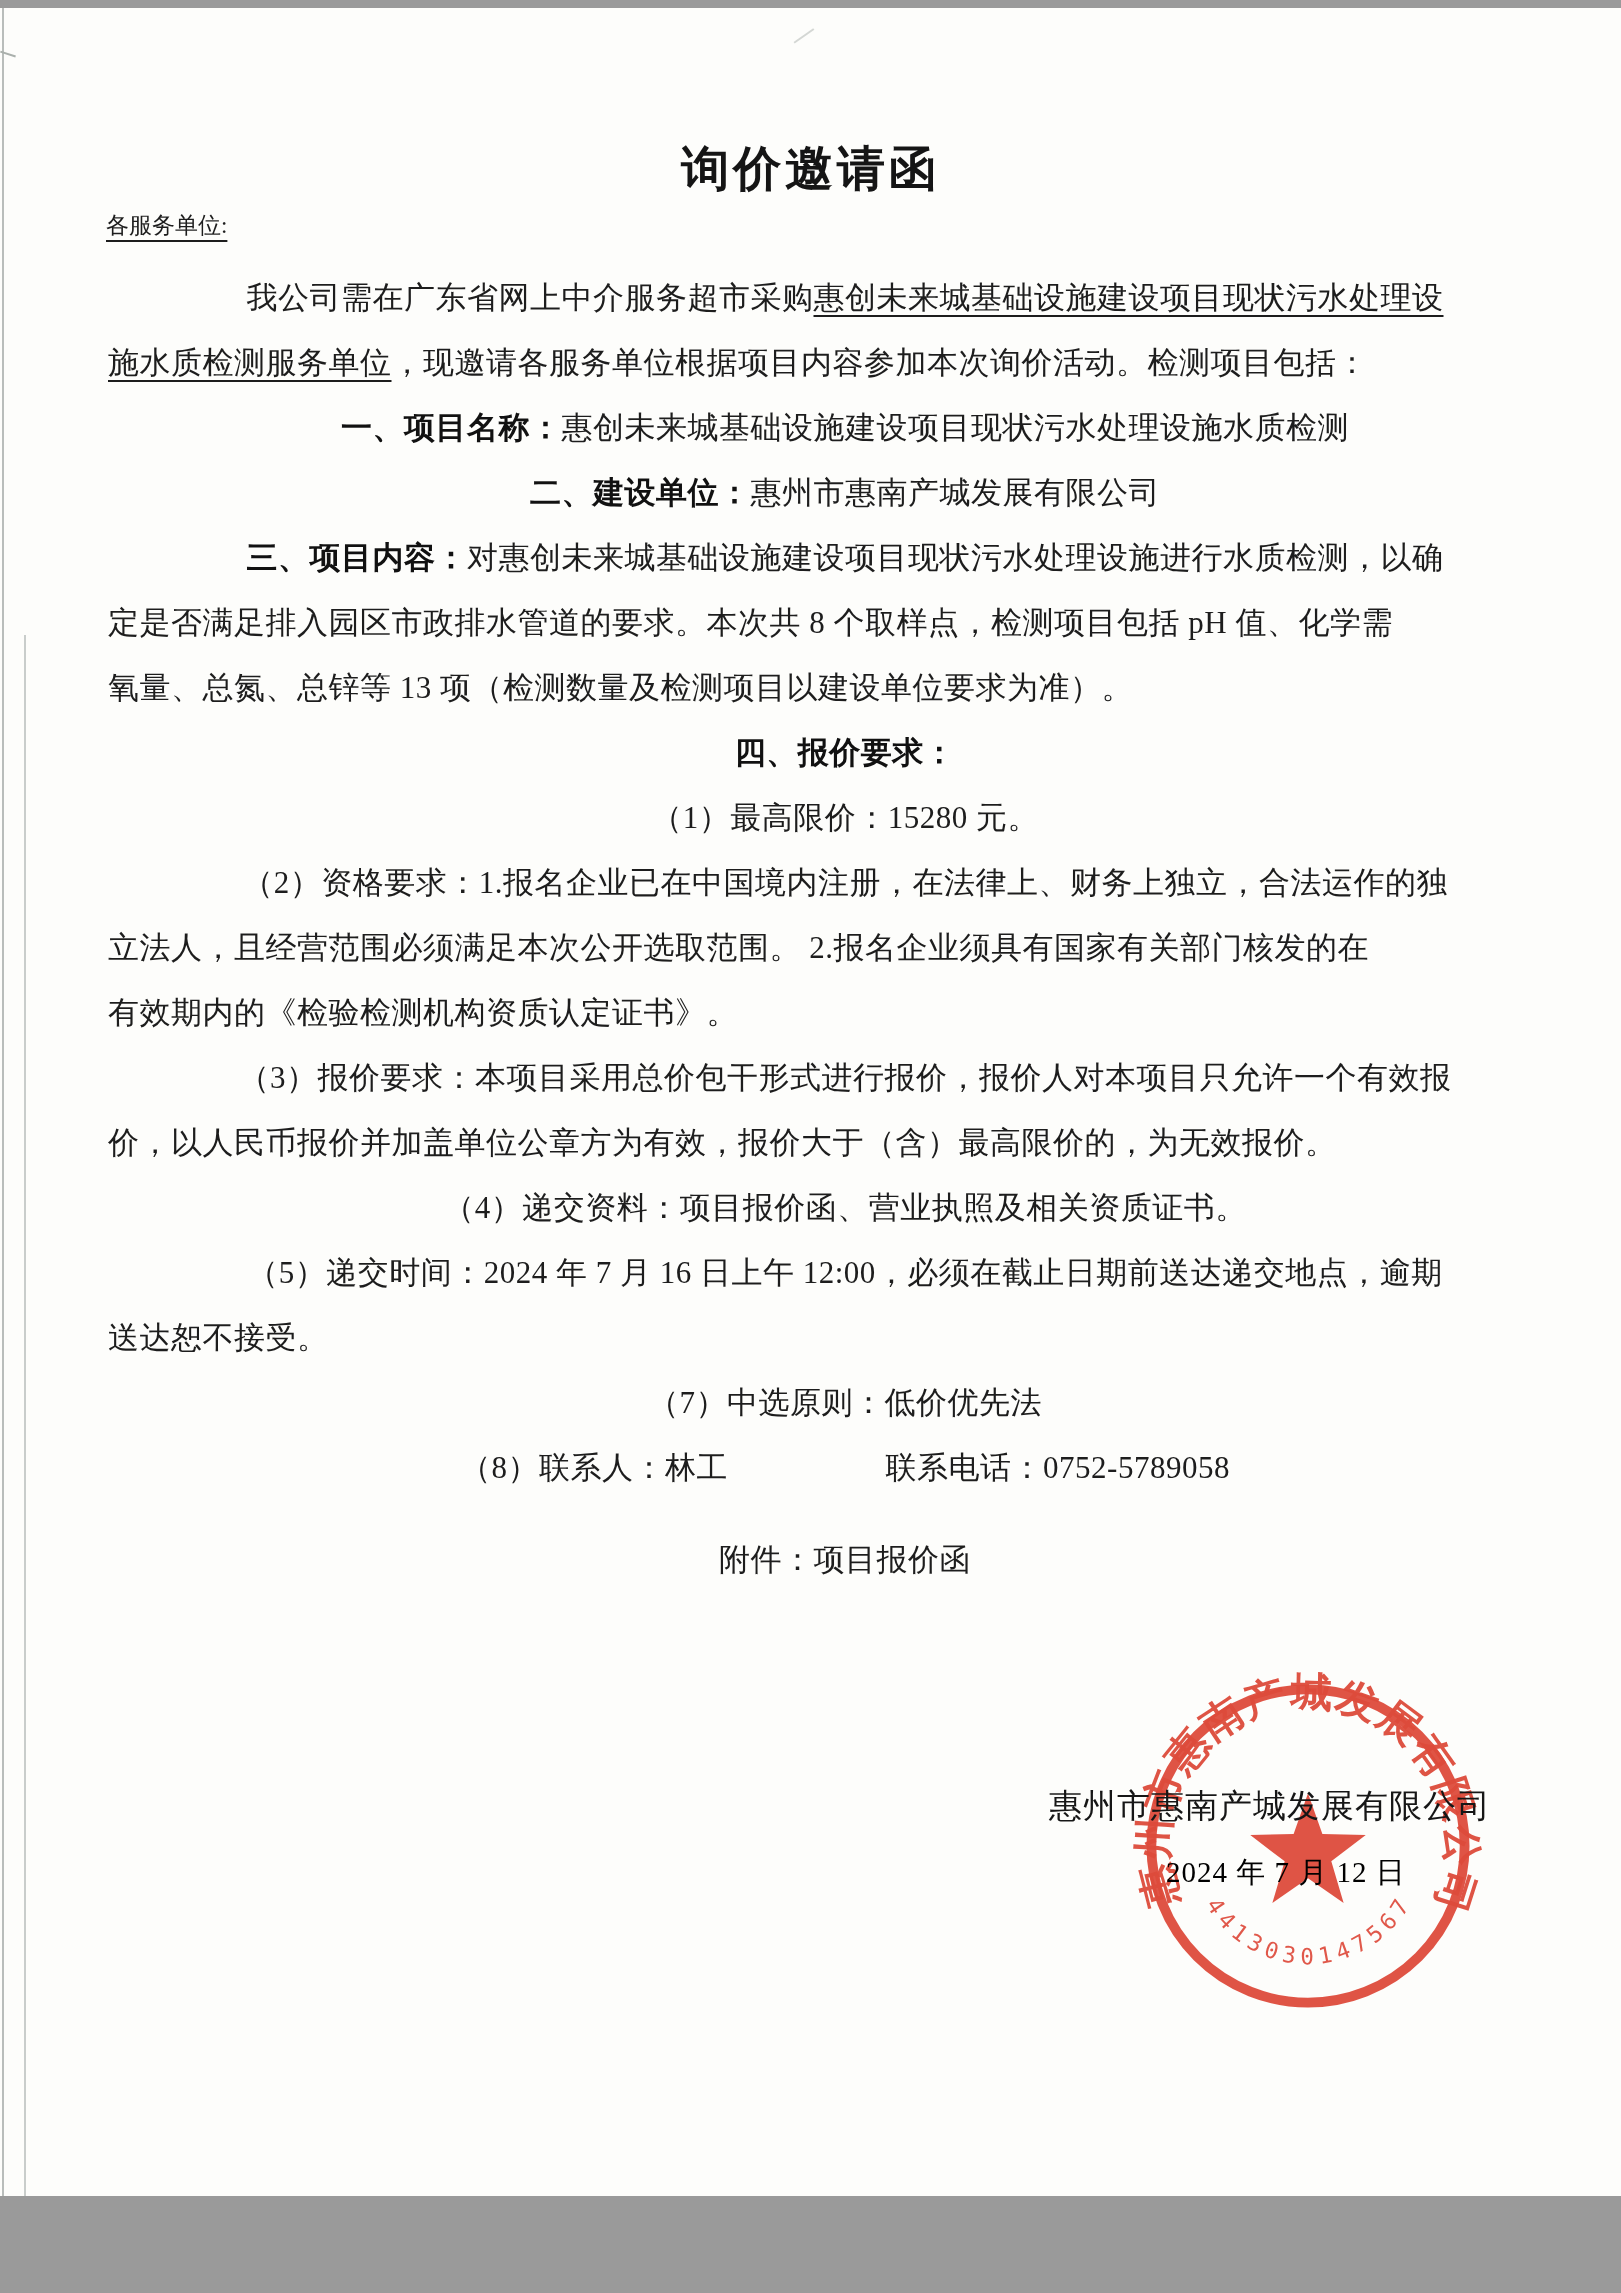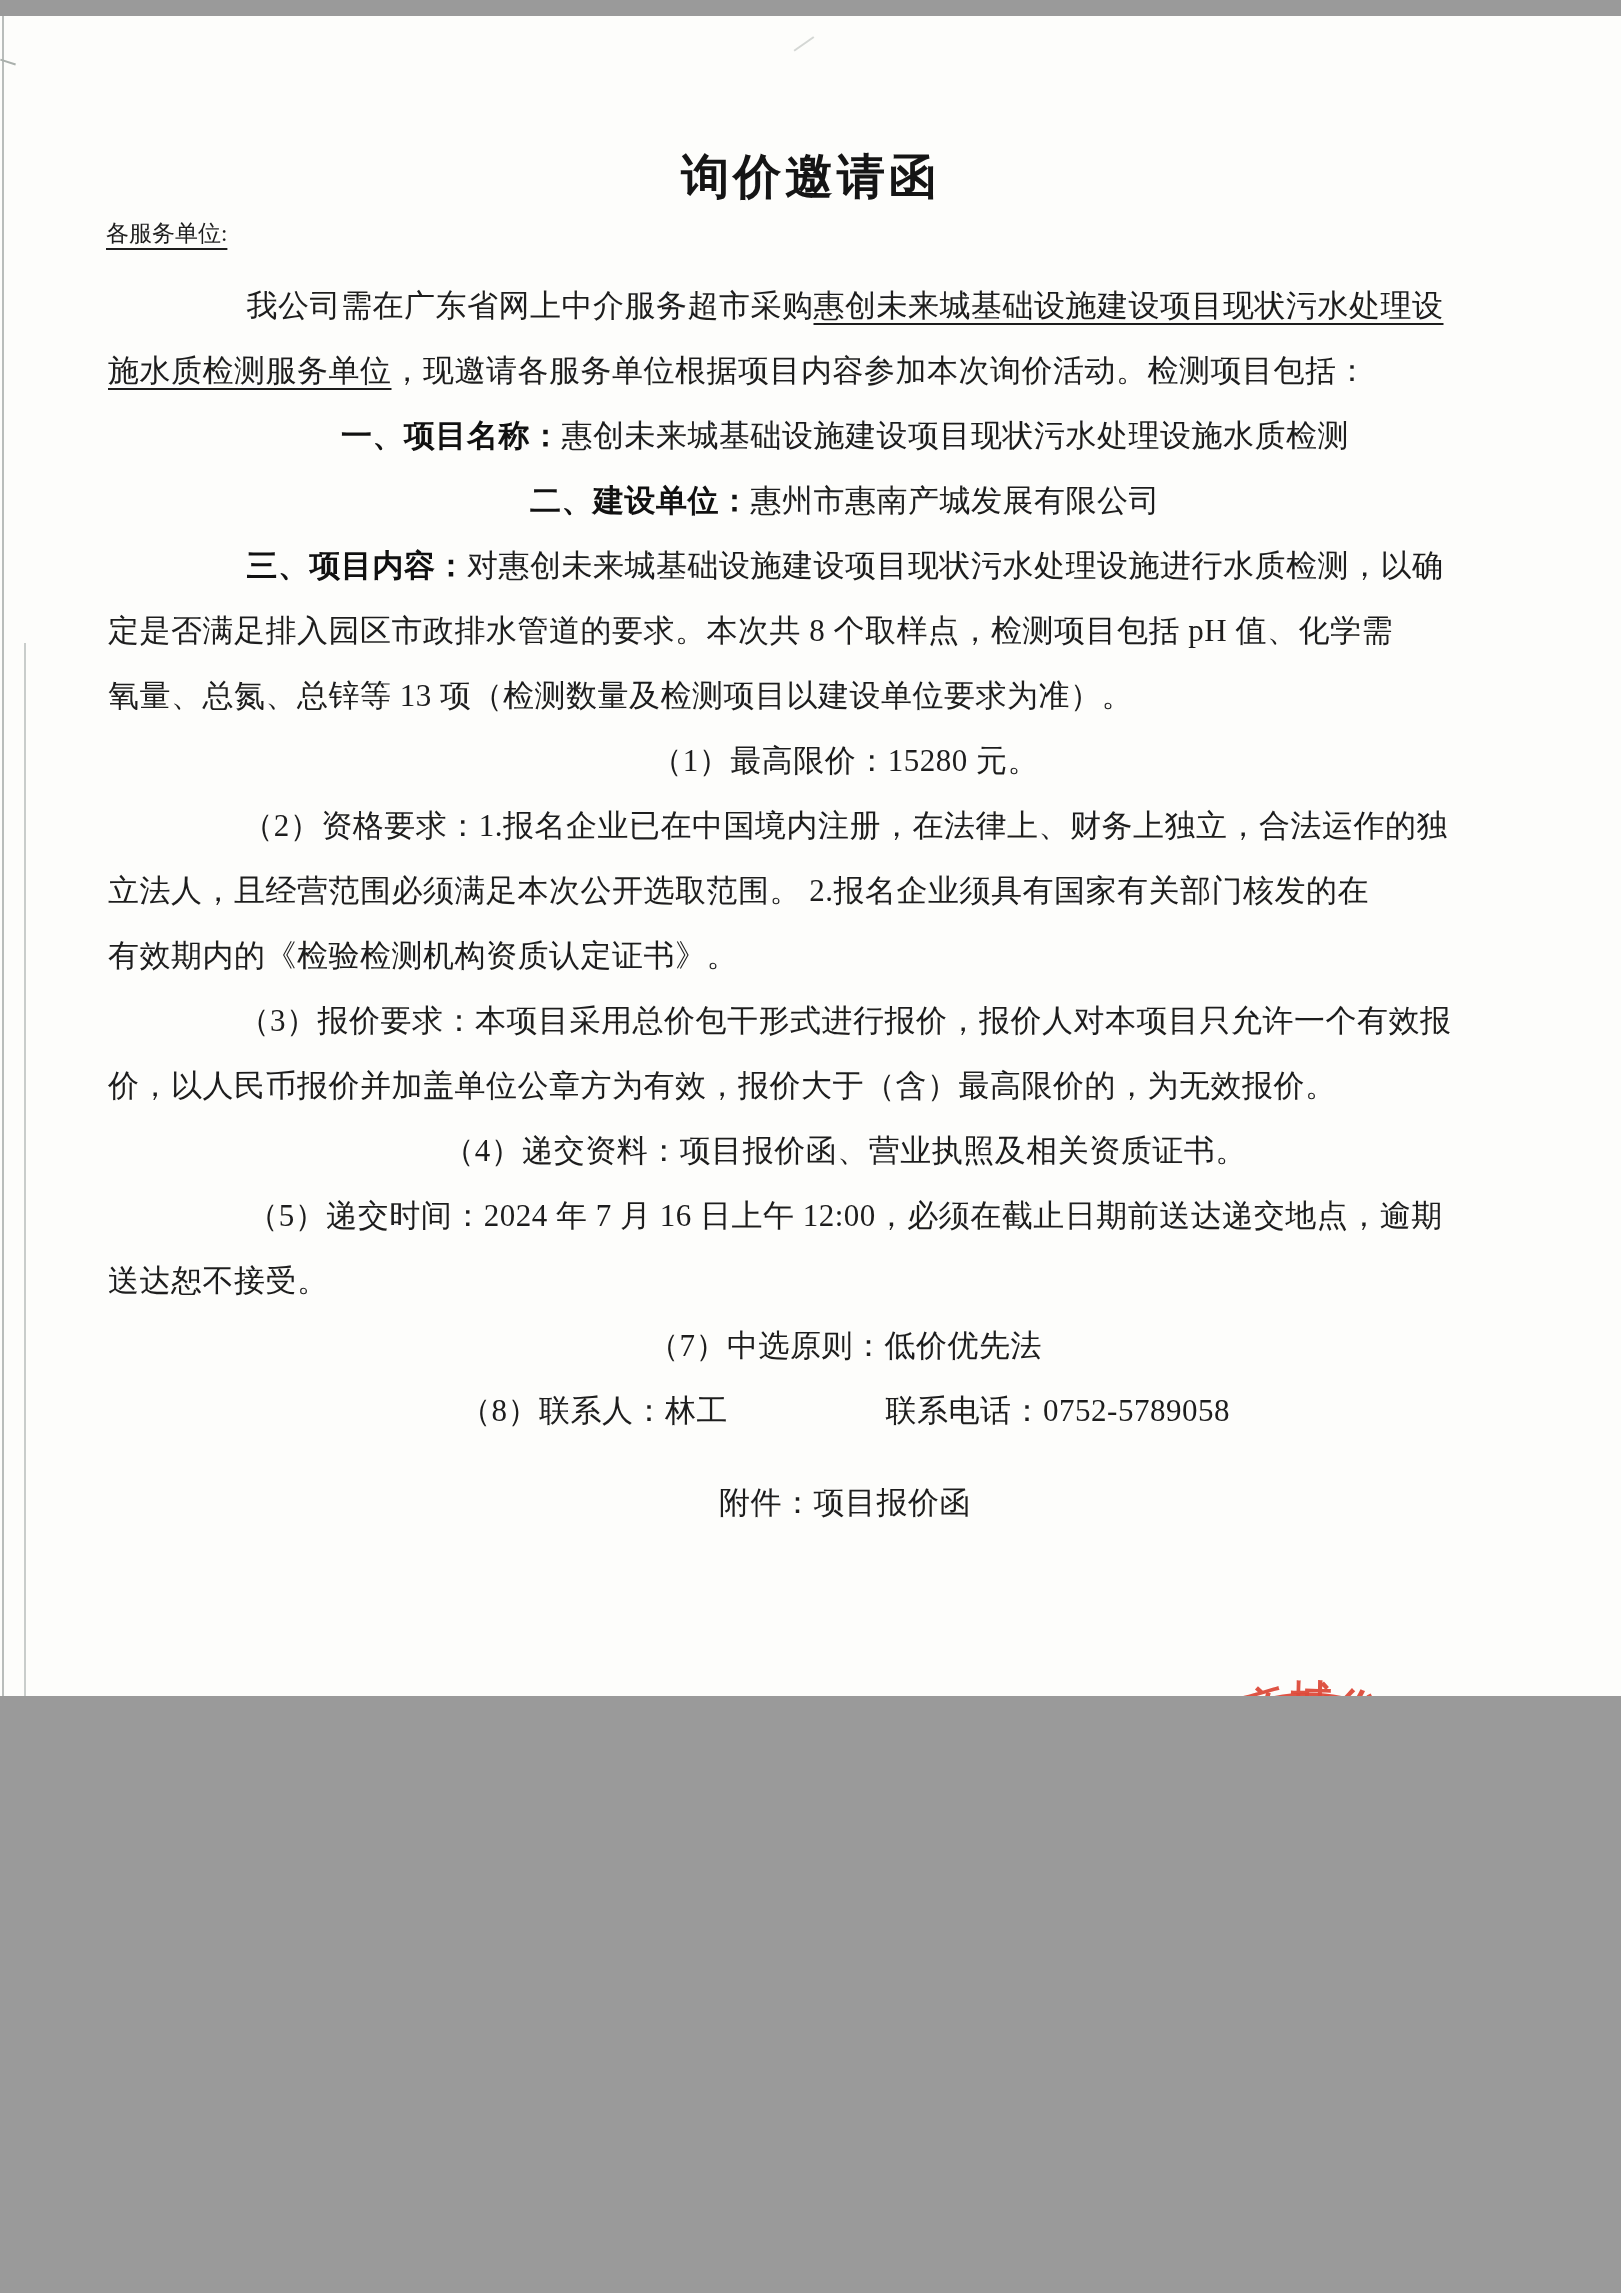--- a/index.html
+++ b/index.html
@@ -1,19 +1,19 @@
 <!DOCTYPE html>
 <html><head>
 <meta charset="utf-8">
 <style>
   html,body{margin:0;padding:0;background:#9a9a9a;}
   .page{
     position:relative;
-    width:1621px;height:1680px;
-    margin:16px auto;
+    width:1621px;height:2188px;
+    margin:8px auto;
     background:#fdfdfb;
     overflow:hidden;
     font-family:"Liberation Serif","DejaVu Serif",serif;
     color:#1d1d1d;
   }
   
   .doc-title{
     position:absolute;left:108px;top:129px;width:1406px;
     text-align:center;font-size:48px;font-weight:bold;
     letter-spacing:3.9px;color:#151515;white-space:nowrap;
@@ -94,20 +94,21 @@
   <div class="salutation">各服务单位:</div>
 
   <div class="body-lines" id="body-lines">
       <div class="line indent"><span class="">我公司需在广东省网上中介服务超市采购</span><span class="u">惠创未来城基础设施建设项目现状污水处理设</span></div>
       <div class="line"><span class="u">施水质检测服务单位</span><span class="">，现邀请各服务单位根据项目内容参加本次询价活动。检测项目包括：</span></div>
       <div class="line indent"><span class="b ">一、项目名称：</span><span class="">惠创未来城基础设施建设项目现状污水处理设施水质检测</span></div>
       <div class="line indent"><span class="b ">二、建设单位：</span><span class="">惠州市惠南产城发展有限公司</span></div>
       <div class="line indent"><span class="b ">三、项目内容：</span><span class="">对惠创未来城基础设施建设项目现状污水处理设施进行水质检测，以确</span></div>
       <div class="line"><span class="">定是否满足排入园区市政排水管道的要求。本次共 8 个取样点，检测项目包括 pH 值、化学需</span></div>
       <div class="line"><span class="">氧量、总氮、总锌等 13 项（检测数量及检测项目以建设单位要求为准）。</span></div>
+      <div class="line indent"><span class="b ">四、报价要求：</span></div>
       <div class="line indent"><span class="">（1）最高限价：15280 元。</span></div>
       <div class="line indent"><span class="">（2）资格要求：1.报名企业已在中国境内注册，在法律上、财务上独立，合法运作的独</span></div>
       <div class="line"><span class="">立法人，且经营范围必须满足本次公开选取范围。 2.报名企业须具有国家有关部门核发的在</span></div>
       <div class="line"><span class="">有效期内的《检验检测机构资质认定证书》。</span></div>
       <div class="line indent"><span class="">（3）报价要求：本项目采用总价包干形式进行报价，报价人对本项目只允许一个有效报</span></div>
       <div class="line"><span class="">价，以人民币报价并加盖单位公章方为有效，报价大于（含）最高限价的，为无效报价。</span></div>
       <div class="line indent"><span class="">（4）递交资料：项目报价函、营业执照及相关资质证书。</span></div>
       <div class="line indent"><span class="">（5）递交时间：2024 年 7 月 16 日上午 12:00，必须在截止日期前送达递交地点，逾期</span></div>
       <div class="line"><span class="">送达恕不接受。</span></div>
       <div class="line indent"><span class="">（7）中选原则：低价优先法</span></div>

